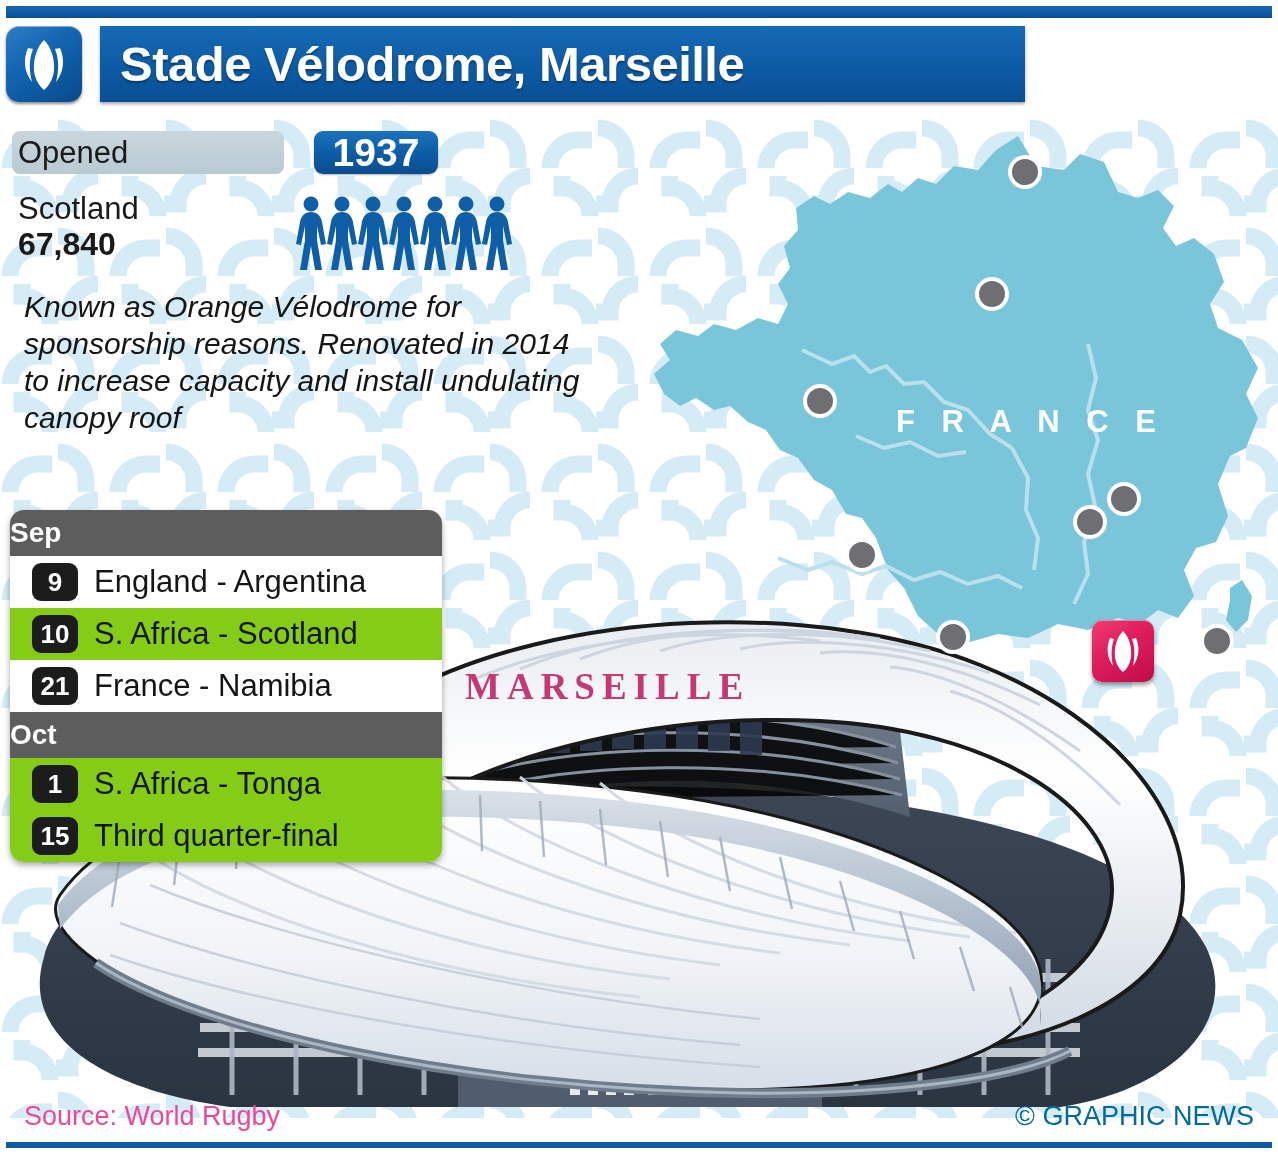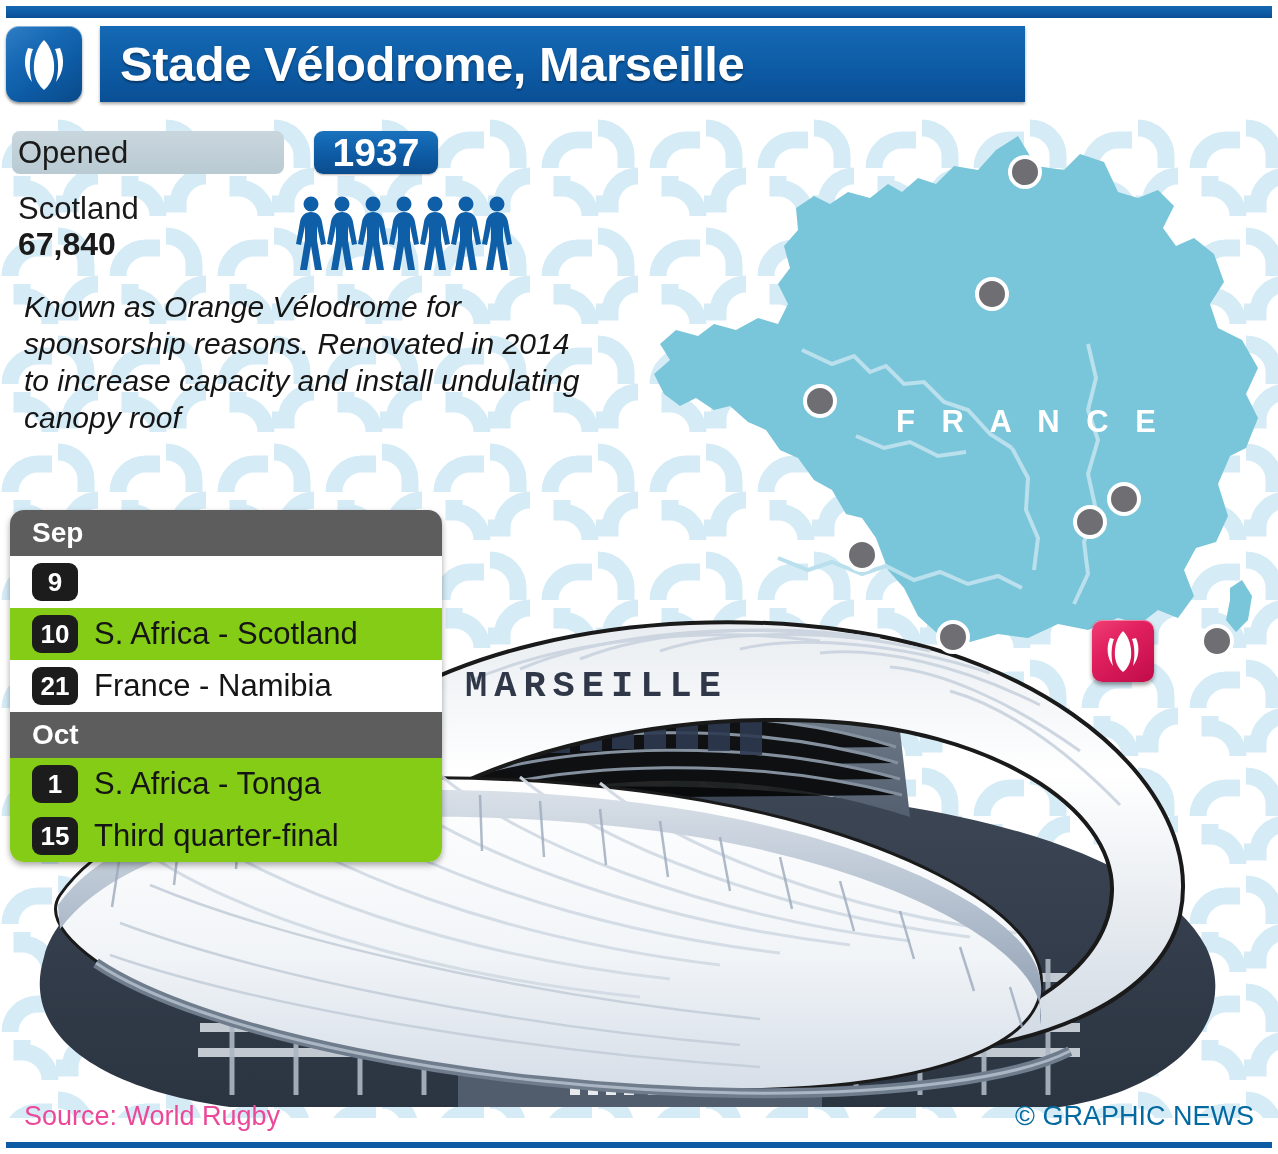--- a/index.html
+++ b/index.html
@@ -93,35 +93,35 @@
     background:linear-gradient(145deg,#ef3f74 0%,#e01f5e 40%,#c00c4a 100%);
     box-shadow:0 3px 4px rgba(0,0,0,.4), inset 0 1px 0 rgba(255,255,255,.4);
     z-index:5;
   }
 
   
   .stadium{position:absolute;left:0;top:555px;width:1278px;height:570px;z-index:2;}
   .stadium-name{
     position:absolute;left:465px;top:665px;z-index:3;
     font-size:37px;font-weight:bold;letter-spacing:7px;
-    color:#0f172a;opacity:.85;
-    font-family:Liberation Mono, monospace;
+    color:#be185d;opacity:.85;
+    font-family:Liberation Serif, serif;
   }
 
   
   .schedule{
     position:absolute;left:10px;top:510px;width:432px;z-index:8;
     border-radius:14px;overflow:hidden;
     box-shadow:0 3px 6px rgba(0,0,0,.35);
     background:#fff;
   }
   .sched-month{
     height:46px;background:#5d5d5d;color:#fff;
     font-size:28px;font-weight:bold;
-    display:flex;align-items:center;padding-left:22px;box-sizing:border-box;
+    display:flex;align-items:center;box-sizing:border-box;
   }
   .sched-row{
     height:52px;display:flex;align-items:center;padding-left:22px;box-sizing:border-box;
   }
   .sched-row.alt{background:#84cc16;}
   .sched-row.plain{background:#ffffff;}
   .day-badge{
     min-width:46px;height:38px;border-radius:9px;background:#1c1c1c;
     color:#fff;font-size:26px;font-weight:bold;
     display:flex;align-items:center;justify-content:center;
@@ -443,20 +443,21 @@
   <div class="note">
     <span>Known as </span><b>Orange Vélodrome</b><span> for sponsorship reasons. Renovated in 2014 to increase capacity and install undulating canopy roof</span>
   </div>
 
   <div class="schedule">
 
     <div class="sched-month">Sep</div>
 
     <div class="sched-row plain">
       <div class="day-badge">9</div>
+      <div class="match-name">England - Argentina</div>
     </div>
     <div class="sched-row alt">
       <div class="day-badge">10</div>
       <div class="match-name">S. Africa - Scotland</div>
     </div>
     <div class="sched-row plain">
       <div class="day-badge">21</div>
       <div class="match-name">France - Namibia</div>
     </div>
 

